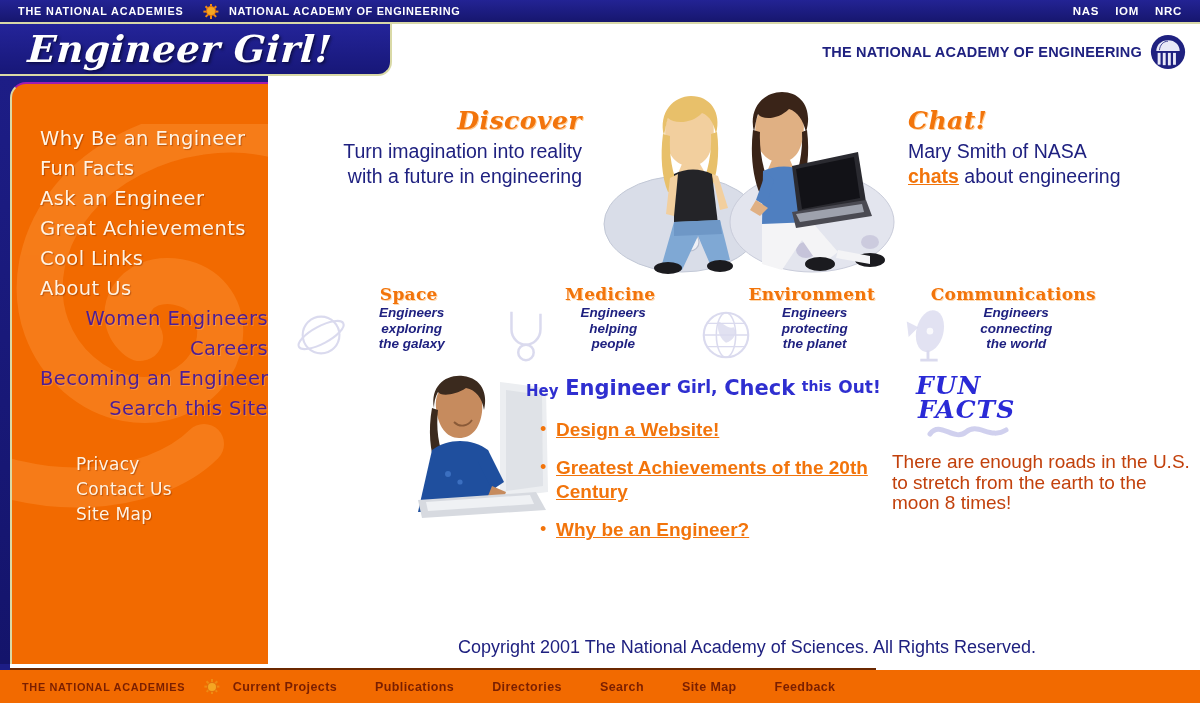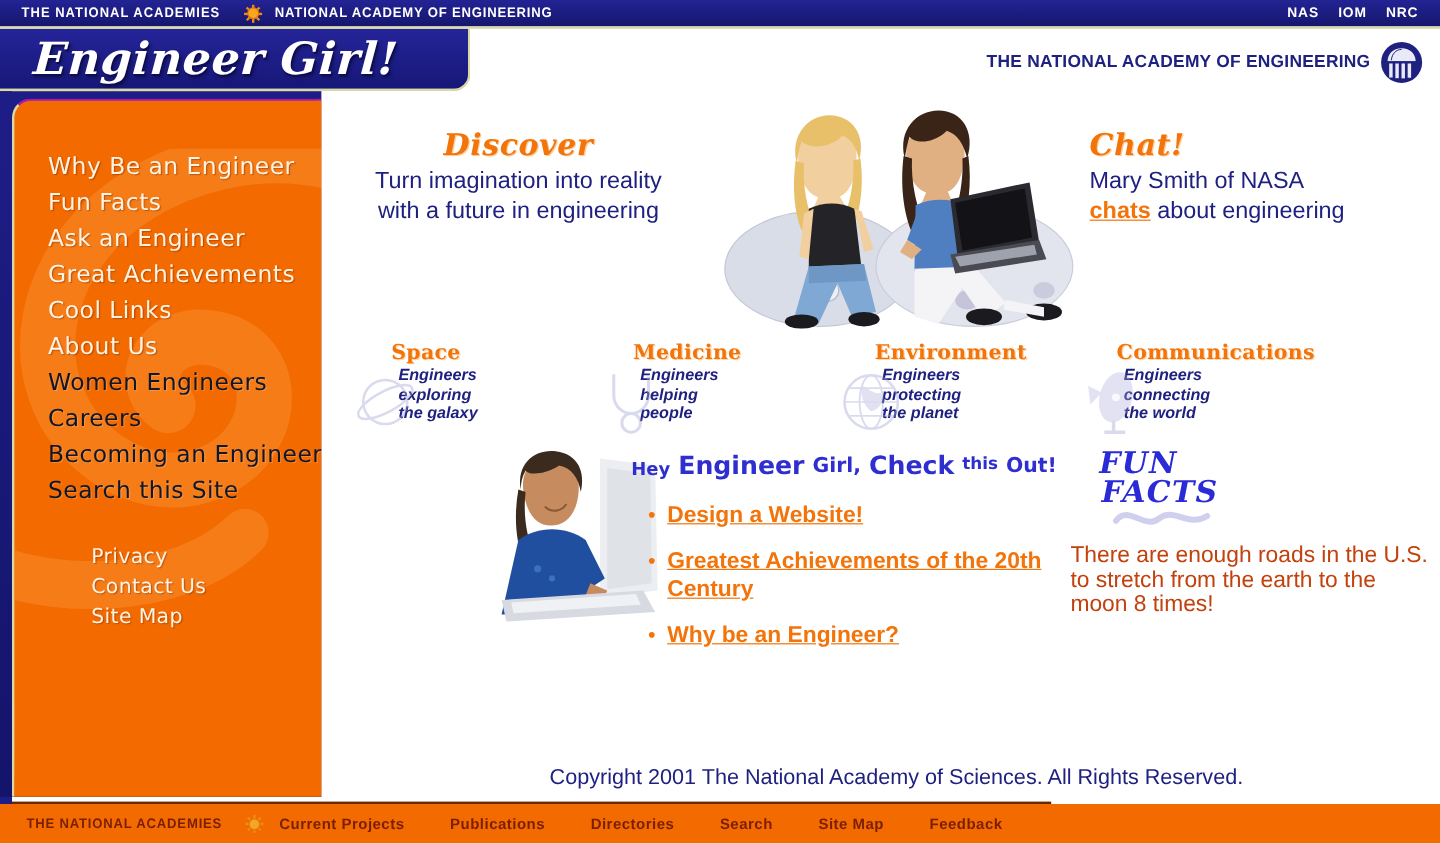--- a/index.html
+++ b/index.html
@@ -103,21 +103,21 @@
     opacity:.55; pointer-events:none;
   }
   #nav-main{ position:relative; padding:40px 0 0 28px; }
   #nav-main a{
     display:block; text-decoration:none; cursor:pointer;
     font-family:"DejaVu Sans", sans-serif;
     font-size:19.5px; line-height:30px; letter-spacing:.4px;
     white-space:nowrap;
   }
   #nav-main a.light{ color:#fff3e2; text-shadow:1px 1px 1px rgba(120,40,0,.45); }
-  #nav-main a.purple{ color:#0f172a; text-shadow:1px 1px 0 rgba(255,200,150,.30); }
+  #nav-main a.purple{ color:#4c1d95; text-shadow:1px 1px 0 rgba(255,200,150,.30);text-align:right; }
   #nav-util{ position:relative; padding:28px 0 0 64px; }
   #nav-util a{
     display:block; text-decoration:none; cursor:pointer;
     color:#fff3e2; font-family:"DejaVu Sans", sans-serif;
     font-size:17px; line-height:25px; letter-spacing:.3px;
     text-shadow:1px 1px 1px rgba(120,40,0,.45);
   }
   #nav-util .gap{ height:18px; }
 
   
@@ -125,38 +125,38 @@
     position:absolute; left:268px; top:76px; width:932px; height:588px;
     background:#ffffff;
   }
 
   
   #hero{ position:relative; height:200px; }
   #hero-photo{
     position:absolute; left:302px; top:-2px; width:360px; height:200px;
   }
   .hero-col{ position:absolute; top:30px; }
-  #discover-col{ left:14px; width:300px; text-align:center; }
+  #discover-col{ left:14px; width:300px; text-align:right; }
   #chat-col{ left:640px; width:292px; text-align:left; }
   .fancy-head{
     font-family:"DejaVu Serif", serif; font-style:italic; font-weight:bold;
     color:#f2740b; font-size:25px; letter-spacing:.5px;
     text-shadow:1px 1px 0 rgba(255,190,120,.8);
   }
   .hero-body{
     color:#1f2180; font-size:19.5px; line-height:25px; margin-top:4px;
   }
   .hero-body a{
     color:#f2740b; text-decoration:underline; font-weight:bold; cursor:pointer;
   }
 
   
   #categories{
     position:absolute; left:0; top:208px; width:828px; height:92px;
-    display:flex; padding-left:22px;
+    display:flex; padding-left:22px;text-align:center;
   }
   .cat{ position:relative; width:218px; height:92px; }
   .cat .cat-icon{
     position:absolute; left:4px; top:22px; width:58px; height:58px;
     opacity:.42;
   }
   .cat .cat-title{
     font-family:"DejaVu Serif", serif; font-weight:bold;
     color:#f2740b; font-size:17px; letter-spacing:.3px;
     margin-left:36px; text-shadow:1px 1px 0 rgba(255,200,140,.7);

